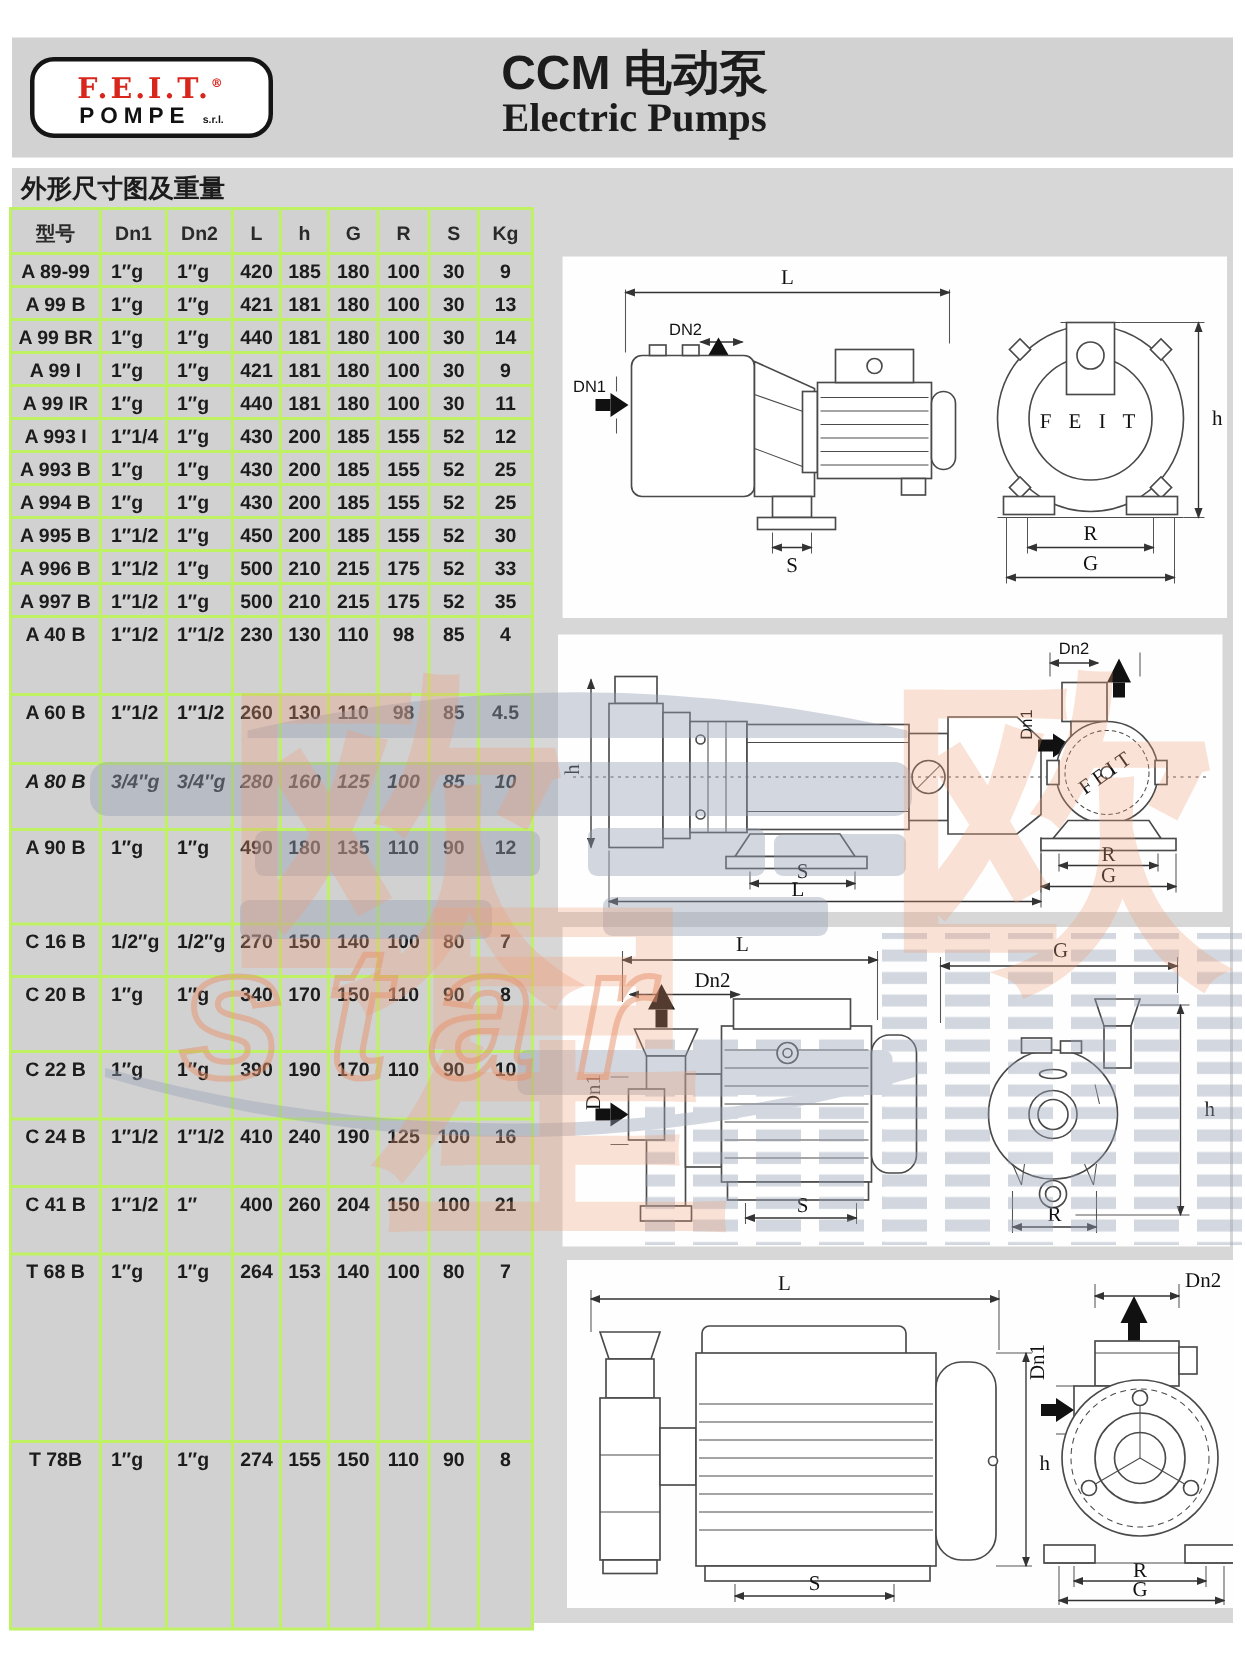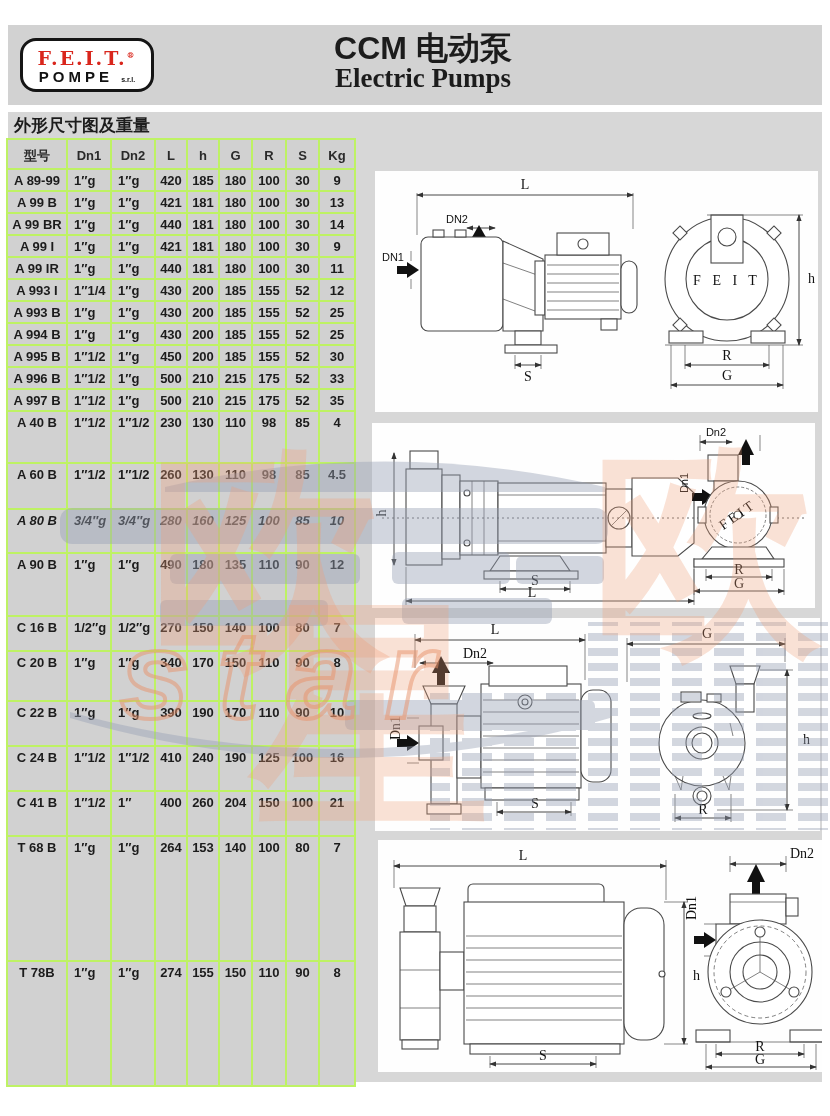--- a/index.html
+++ b/index.html
@@ -1,19 +1,19 @@
 <!DOCTYPE html>
 <html><head>
 <meta charset="utf-8">
 <style>
   html,body{margin:0;padding:0;}
   .page{position:relative;width:830px;height:1116px;background:#fff;overflow:hidden;
         font-family:"Liberation Sans",sans-serif;color:#1c1c1c;}
   .header-band{position:absolute;left:8px;top:25px;width:814px;height:80px;background:#d2d2d2;}
-  .logo-box{position:absolute;left:12px;top:13px;width:134px;height:54px;background:#fff;
+  .logo-box{position:absolute;left:12px;top:13px;width:162px;height:54px;background:#fff;
             border:3px solid #151515;border-radius:16px;text-align:center;padding-top:4px;box-sizing:border-box;}
   .logo-feit{font-family:"DejaVu Serif",serif;font-weight:bold;font-size:19px;color:#d9261c;
              letter-spacing:2px;line-height:20px;}
   .logo-reg{font-size:8px;vertical-align:super;color:#d9261c;}
   .logo-pompe{font-weight:bold;font-size:15px;letter-spacing:4px;color:#111;line-height:18px;}
   .logo-srl{font-size:7px;letter-spacing:0;font-weight:bold;}
   .titles{position:absolute;left:275px;top:6px;width:280px;text-align:center;}
   .title-cn{font-size:32px;font-weight:bold;line-height:34px;}
   .title-en{font-family:"Liberation Serif",serif;font-size:27px;font-weight:bold;line-height:26px;}
   .content-bg{position:absolute;left:8px;top:112px;width:814px;height:970px;background:#d7d7d7;}

